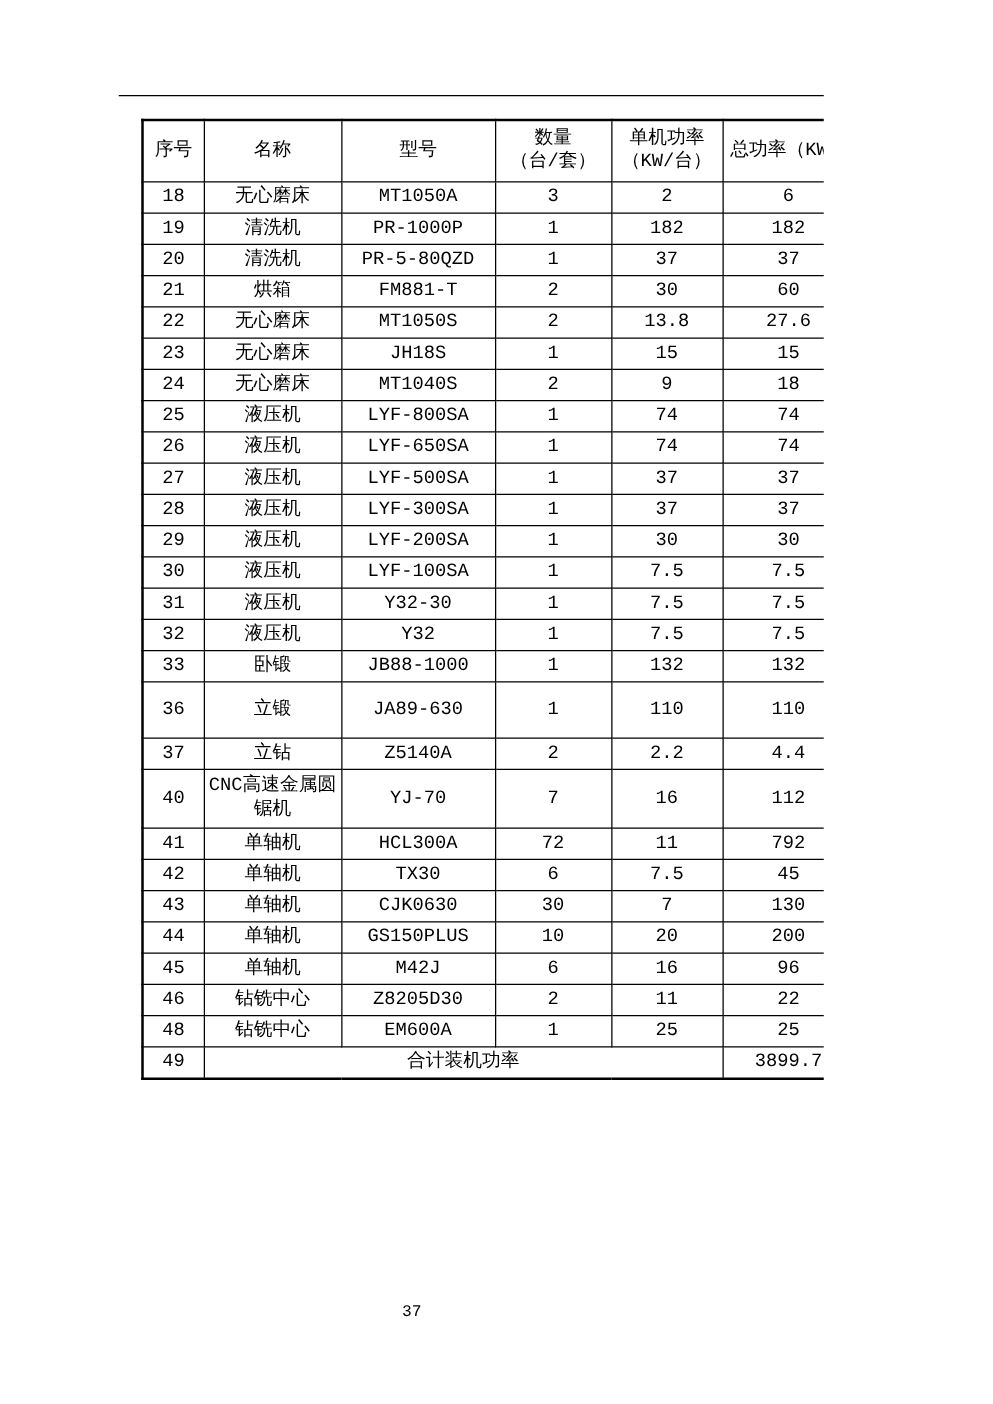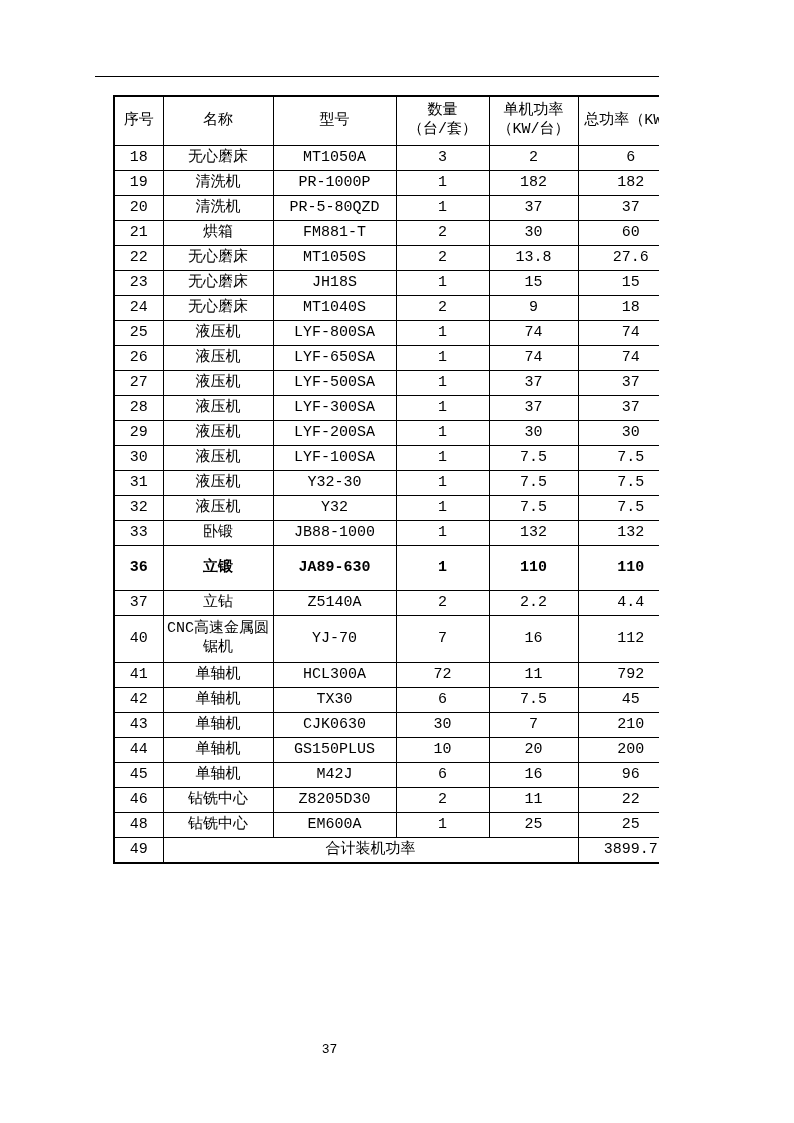--- a/index.html
+++ b/index.html
@@ -46,21 +46,20 @@
   }
   table.equip-table th {
     height: 46px;
     white-space: pre-line;
   }
   table.equip-table td {
     height: 22px;
   }
   tr.tall-row td {
     height: 42px;
-    font-weight: bold;
   }
   tr.tall-row-2line td {
     height: 44px;
   }
   .page-number {
     position: absolute;
     left: 0;
     top: 1042px;
     width: 100%;
     text-align: center;
@@ -262,21 +261,21 @@
           <td>6</td>
           <td>7.5</td>
           <td>45</td>
         </tr>
         <tr>
           <td>43</td>
           <td>单轴机</td>
           <td>CJK0630</td>
           <td>30</td>
           <td>7</td>
-          <td>210</td>
+          <td>130</td>
         </tr>
         <tr>
           <td>44</td>
           <td>单轴机</td>
           <td>GS150PLUS</td>
           <td>10</td>
           <td>20</td>
           <td>200</td>
         </tr>
         <tr>

